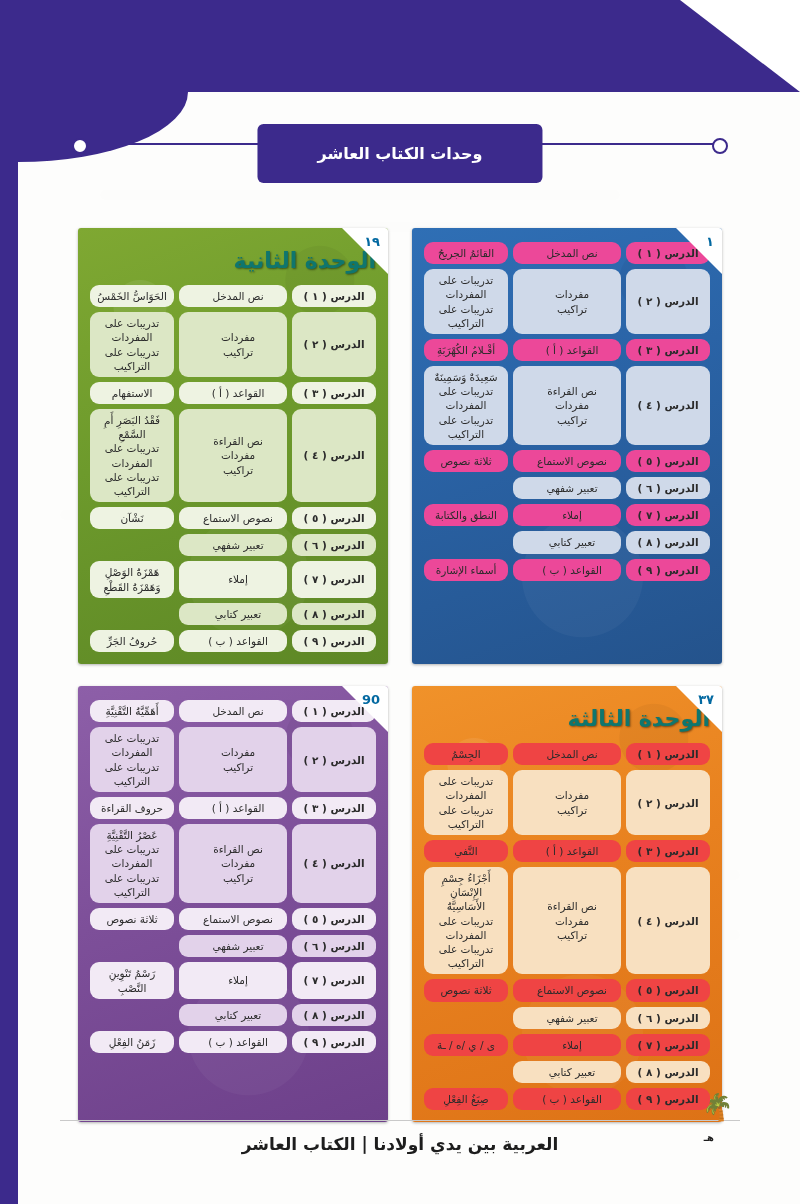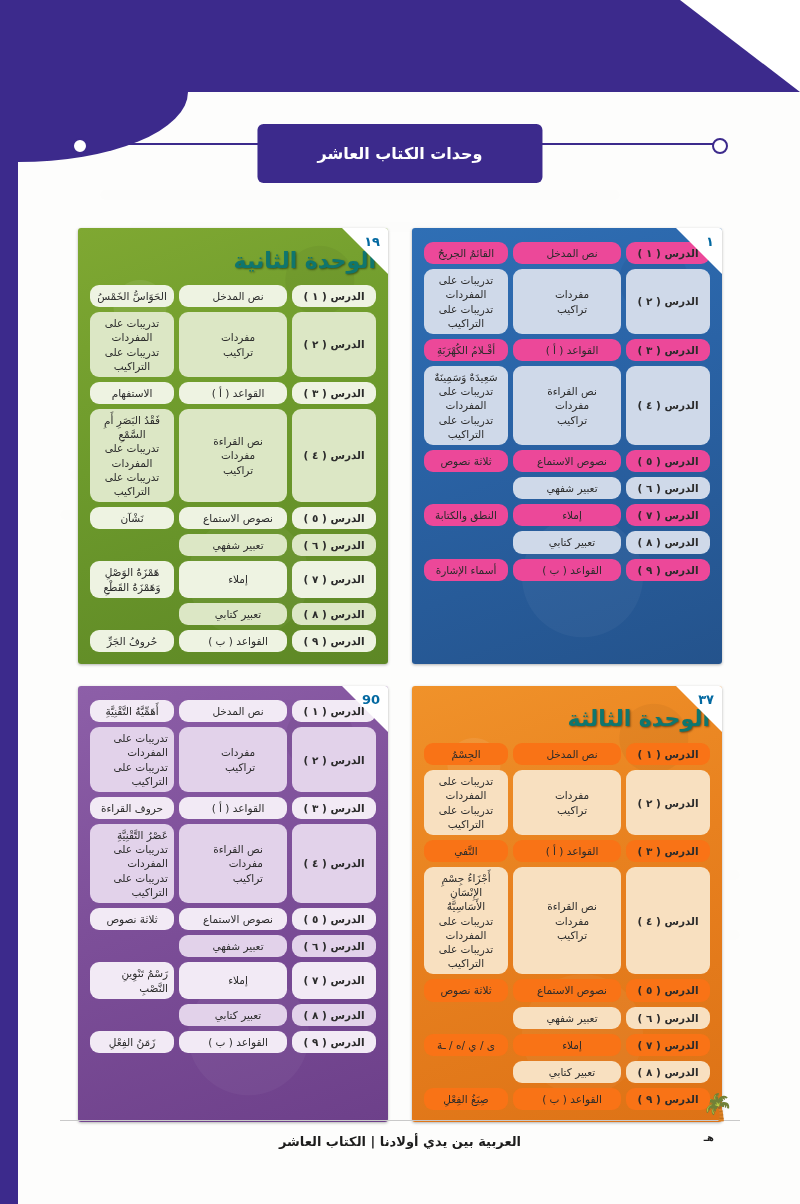--- a/index.html
+++ b/index.html
@@ -136,45 +136,45 @@
   .multi{white-space:pre-line;}
 
   
   .u1 .bg{background:linear-gradient(160deg,#2f6fb5 0%,#2a63a6 40%,#24538c 100%);}
   .u1 .cell{background:#ec4899;}
   .u1 .cell.alt{background:#cfd9e9;}
   .u2 .bg{background:linear-gradient(160deg,#7fa832 0%,#6d9a2c 45%,#5d8725 100%);}
   .u2 .cell{background:#eef3e2;}
   .u2 .cell.alt{background:#dce7c5;}
   .u3 .bg{background:linear-gradient(160deg,#f0922a 0%,#e8811f 45%,#dd7216 100%);}
-  .u3 .cell{background:#f97316;}
+  .u3 .cell{background:#ef4444;}
   .u3 .cell.alt{background:#f8e0c0;}
   .u4 .bg{background:linear-gradient(160deg,#8d5fa8 0%,#7d4f99 45%,#6d408a 100%);}
-  .u4 .cell{background:#f2eaf5;text-align:right;}
+  .u4 .cell{background:#f2eaf5;}
   .u4 .cell.alt{background:#e2d2ea;}
 
   
   .tex{
     position:absolute;inset:0;opacity:.22;
     background-image:
       radial-gradient(circle at 20% 18%, rgba(255,255,255,.35) 0 26px, transparent 27px),
       radial-gradient(circle at 78% 12%, rgba(0,0,0,.18) 0 34px, transparent 35px),
       radial-gradient(circle at 55% 80%, rgba(255,255,255,.18) 0 60px, transparent 61px);
   }
   
   .footer{
     position:absolute;left:0;right:0;bottom:24px;height:60px;
   }
   .footer-line{
     position:absolute;left:60px;right:60px;top:0;height:1px;background:#c9c9c9;
   }
   .footer-text{
     position:absolute;right:0;left:0;top:14px;
     text-align:center;
-    font-size:13px;font-weight:bold;color:#1d1d1d;
+    font-size:17px;font-weight:bold;color:#1d1d1d;
   }
   .page-num{
     position:absolute;right:86px;top:12px;
     font-size:10px;font-weight:bold;color:#1d1d1d;
   }
   .palm{
     position:absolute;right:66px;top:-28px;
     font-size:26px;color:#3f8c3f;
   }
 </style>

